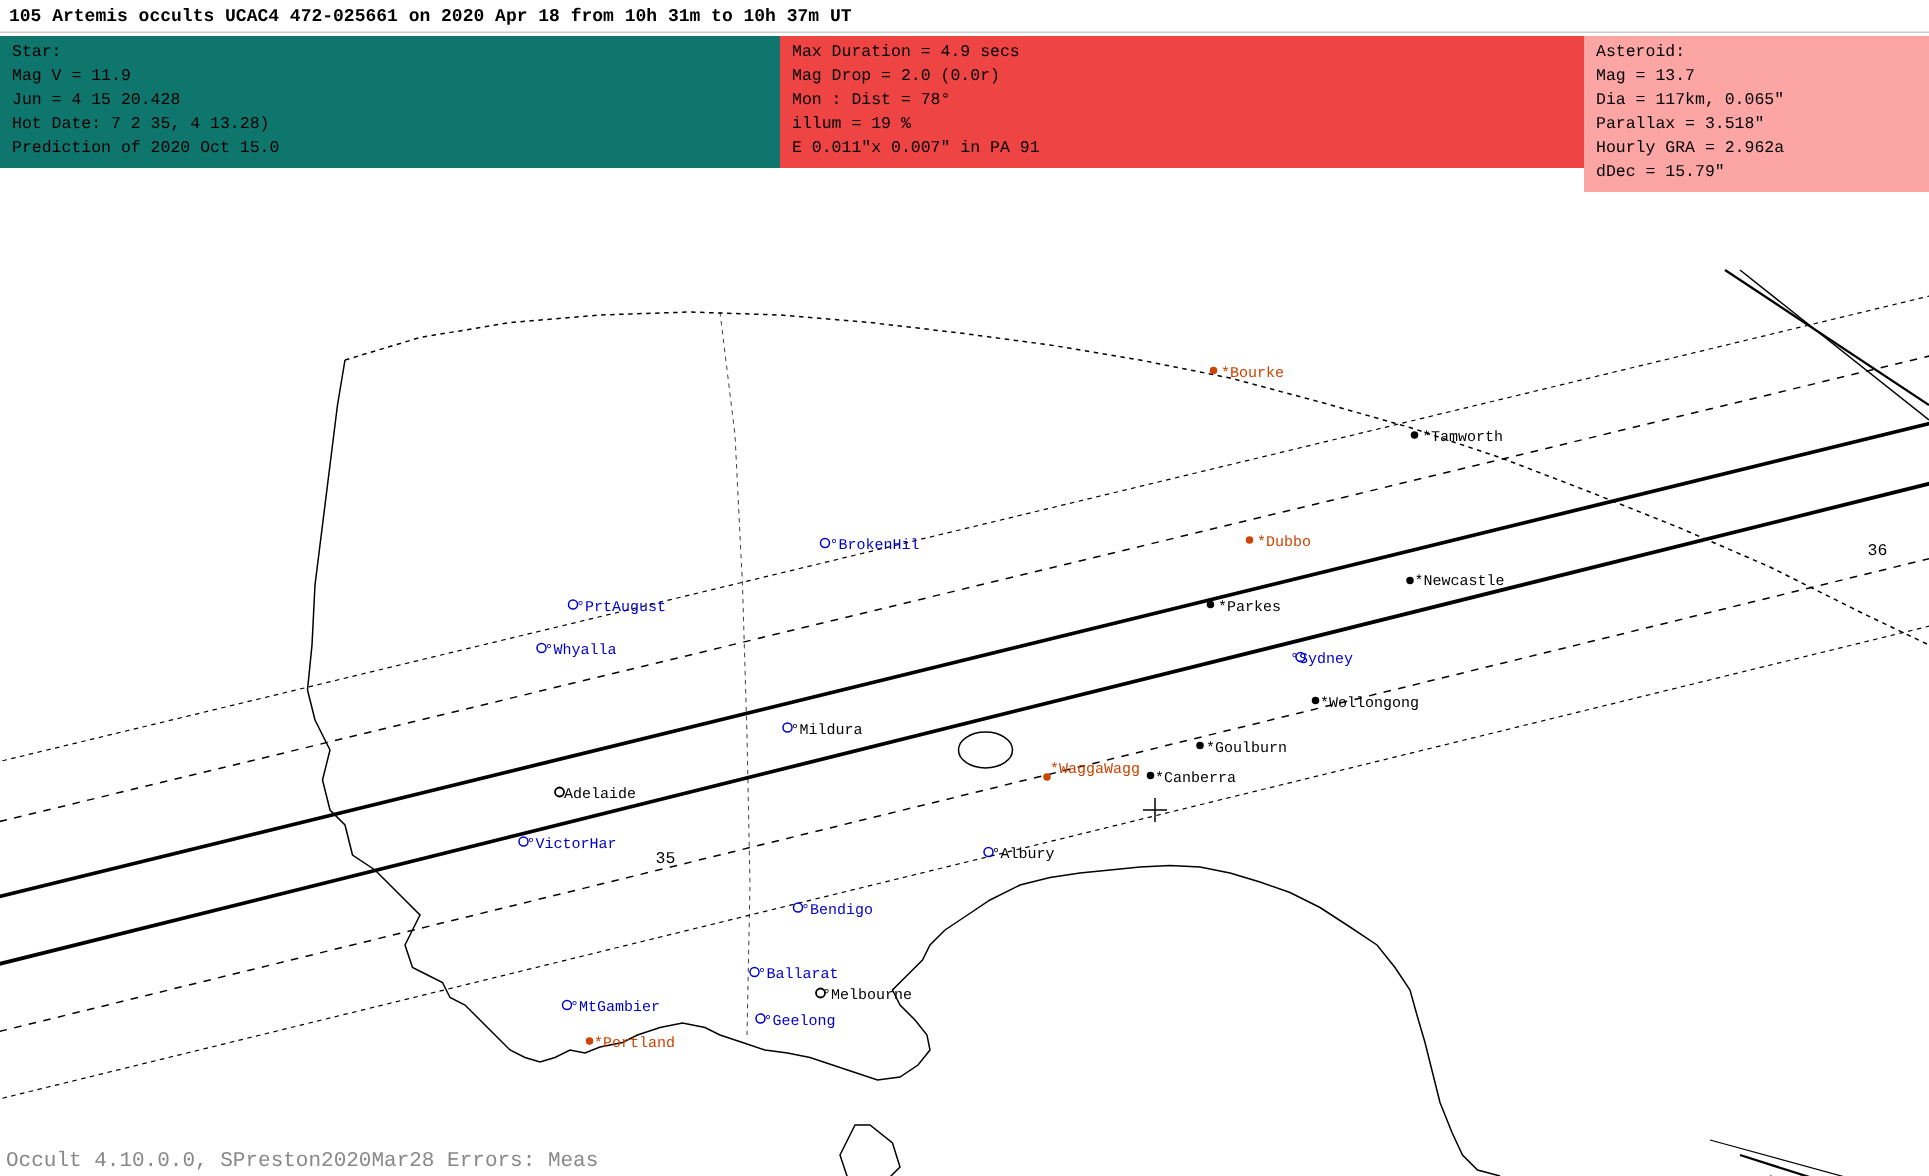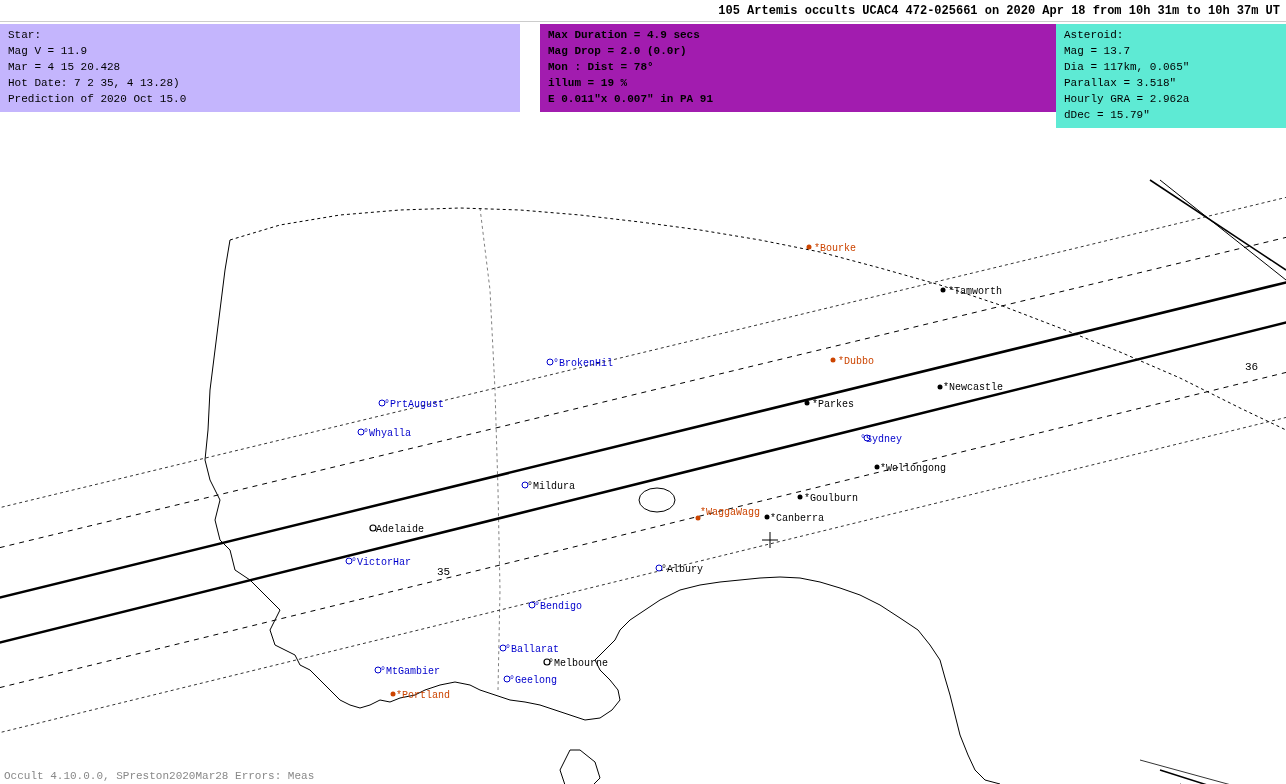--- a/index.html
+++ b/index.html
@@ -15,59 +15,57 @@
     #header-bar {
       position: absolute;
       top: 0; left: 0; right: 0;
       height: 22px;
       background: #fff;
       border-bottom: 1px solid #ccc;
       display: flex;
       align-items: center;
       padding: 0 6px;
       z-index: 10;
-      justify-content: flex-end;
     }
     #header-title {
       font-size: 12px;
       font-weight: bold;
       color: #000;
       white-space: nowrap;
     }
     #info-panel {
       position: absolute;
       top: 24px;
       left: 0;
       width: 520px;
       padding: 4px 8px;
       z-index: 10;
-      background: #c4b5fd;
+      background: #0f766e;
       line-height: 1.45;
     }
     #info-panel .line { color: #000; font-size: 11px; }
     #info-right {
       position: absolute;
       top: 24px;
-      left: 540px;
+      left: 520px;
       width: 540px;
       padding: 4px 8px;
       z-index: 10;
-      background: #a21caf;
+      background: #ef4444;
       line-height: 1.45;
-      font-weight: bold;
     }
     #info-right .line { color: #000; font-size: 11px; }
     #asteroid-panel {
       position: absolute;
       top: 24px;
       right: 0;
       width: 230px;
       padding: 4px 8px;
       z-index: 10;
-      background: #5eead4;
+      background: #fca5a5;
       line-height: 1.45;
     }
     #asteroid-panel .line { color: #000; font-size: 11px; }
     #map-area {
       position: absolute;
       top: 90px;
       left: 0;
       width: 1286px;
       height: 694px;
       background: #fff;
@@ -76,41 +74,41 @@
     svg#map-svg {
       position: absolute;
       top: 0; left: 0;
       width: 1286px;
       height: 694px;
     }
     #footer {
       position: absolute;
       bottom: 2px;
       left: 4px;
-      font-size: 11px;
+      font-size: 14px;
       color: #888;
       z-index: 10;
     }
     .city-label-red { fill: #cc4400; font-size: 10px; font-family: 'Courier New', monospace; }
     .city-label-blue { fill: #0000cc; font-size: 10px; font-family: 'Courier New', monospace; }
     .city-label-black { fill: #000; font-size: 10px; font-family: 'Courier New', monospace; }
     .city-dot { fill: #cc4400; }
     .city-dot-open-blue { fill: none; stroke: #0000cc; stroke-width: 1; }
   </style>
 </head>
 <body>
 
 <div id="header-bar">
   <span id="header-title">105 Artemis occults UCAC4 472-025661 on 2020 Apr 18 from 10h 31m to 10h 37m UT</span>
 </div>
 
 <div id="info-panel">
   <div class="line">Star:</div>
   <div class="line">Mag V = 11.9</div>
-  <div class="line">Mar =  4 15 20.428</div>
+  <div class="line">Jun =  4 15 20.428</div>
   <div class="line">Hot Date:  7  2 35,   4 13.28)</div>
   <div class="line">Prediction of 2020 Oct 15.0</div>
 </div>
 
 <div id="info-right">
   <div class="line">Max Duration =  4.9 secs</div>
   <div class="line">    Mag Drop =  2.0  (0.0r)</div>
   <div class="line">Mon :  Dist =  78°</div>
   <div class="line">       illum = 19 %</div>
   <div class="line">E 0.011"x 0.007" in PA 91</div>

